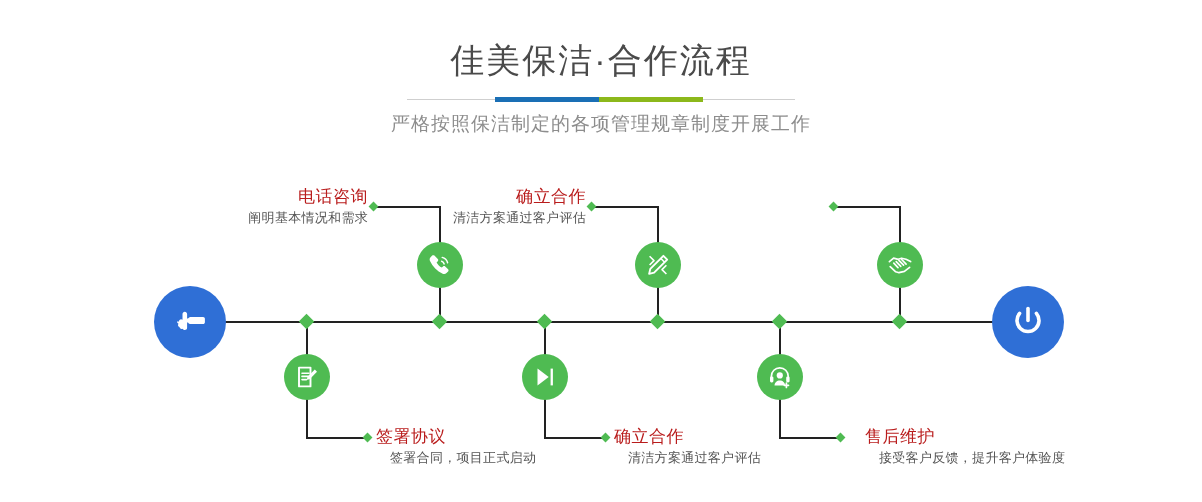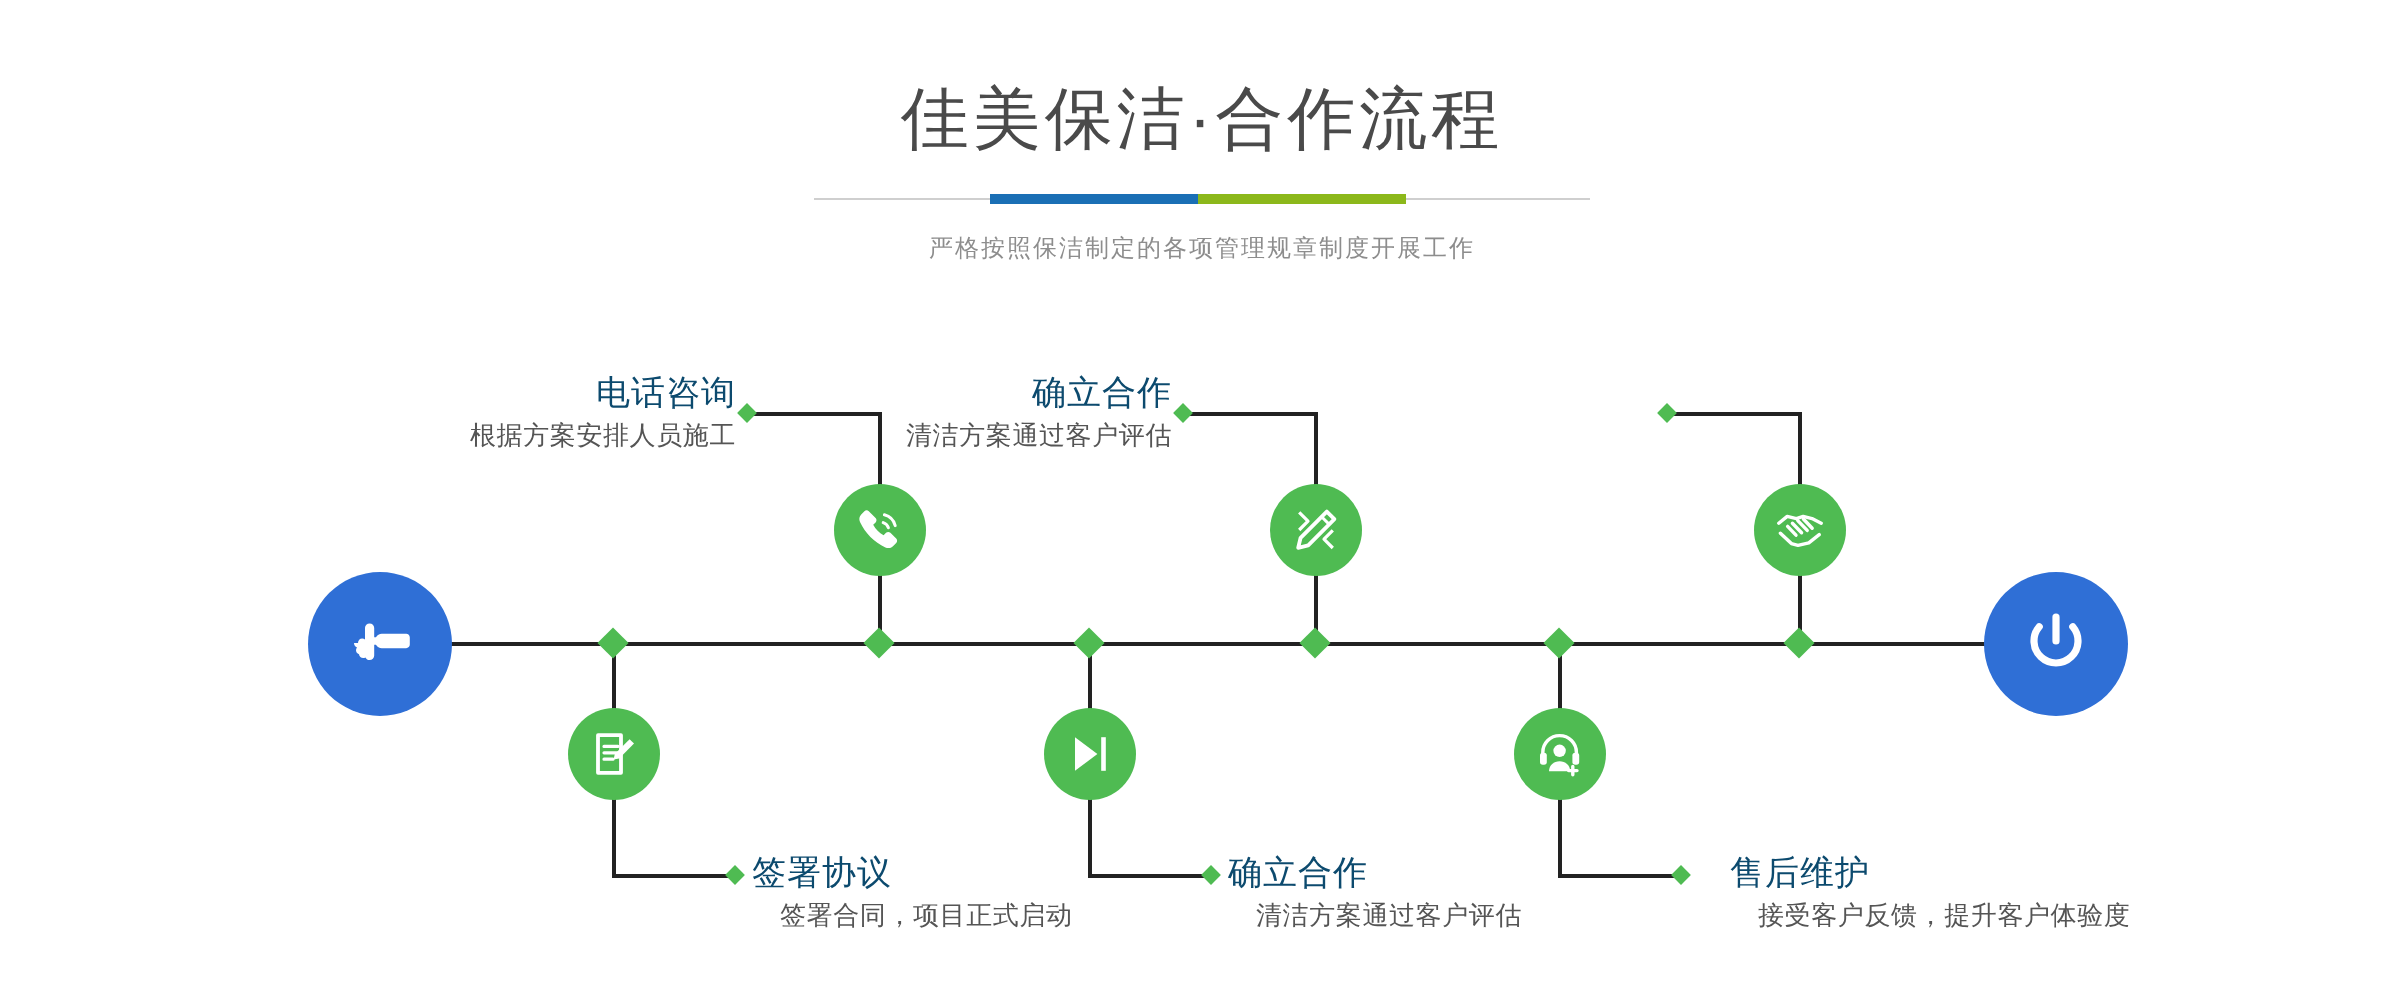--- a/index.html
+++ b/index.html
@@ -61,21 +61,21 @@
     background: #1a6fb5;
   }
   .divider .seg-green {
     left: 192px;
     width: 104px;
     background: #8cb81b;
   }
   .page-subtitle {
     margin: 0;
     padding-top: 12px;
-    font-size: 12px;
+    font-size: 19px;
     color: #8d8d8d;
     letter-spacing: 1px;
     line-height: 20px;
   }
 
   
   .timeline {
     position: absolute;
     left: 0;
     top: 0;
@@ -149,21 +149,21 @@
 
   
   .node-label {
     position: absolute;
     color: #3a3a3a;
     white-space: nowrap;
   }
   .node-label .nl-title {
     font-size: 17px;
     line-height: 22px;
-    color: #0c4a6e;
+    color: #b91c1c;
     letter-spacing: 0.5px;
   }
   .node-label .nl-desc {
     font-size: 13px;
     line-height: 20px;
     color: #555555;
     letter-spacing: 0.3px;
   }
   .node-label.top { text-align: right; }
   .node-label.bottom { text-align: left; }
@@ -217,21 +217,21 @@
       <span>
         <svg width="26" height="26" viewBox="0 0 26 26">
           <path fill="#ffffff" d="M7.4 3.6c-.6-.6-1.6-.6-2.2 0L3.6 5.2c-1 1-1.2 2.5-.6 3.8 2.6 5.6 7.1 10.1 12.7 12.7 1.3.6 2.8.4 3.8-.6l1.6-1.6c.6-.6.6-1.6 0-2.2l-2.9-2.9c-.6-.6-1.6-.6-2.2 0l-1.2 1.2c-2.2-1.2-4-3-5.2-5.2l1.2-1.2c.6-.6.6-1.6 0-2.2z"></path>
           <path fill="none" stroke="#ffffff" stroke-width="1.5" stroke-linecap="round" d="M15.2 5.4a7.6 7.6 0 0 1 5.4 5.4"></path>
           <path fill="none" stroke="#ffffff" stroke-width="1.5" stroke-linecap="round" d="M14.6 9.3a4 4 0 0 1 2.6 2.6"></path>
         </svg>
       </span>
     </div>
     <div class="node-label top" style="left:168px; top:186px; width:200px;">
       <div class="nl-title">电话咨询</div>
-      <div class="nl-desc">根据方案安排人员施工</div>
+      <div class="nl-desc">阐明基本情况和需求</div>
     </div>
 
     <div class="vline" style="left:306px; top:321px; height:117px;"></div>
     <div class="hline" style="left:306px; top:437px; width:62px;"></div>
     <div class="diamond small" style="left:364px; top:434px;"></div>
     <div class="diamond" style="left:301px; top:316px;"></div>
     <div class="node-icon" style="left:284px; top:354px;">
       <span>
         <svg width="26" height="26" viewBox="0 0 26 26">
           <path fill="none" stroke="#ffffff" stroke-width="1.9" stroke-linejoin="round" d="M5 3.6h11.5v18.8H5z"></path>

